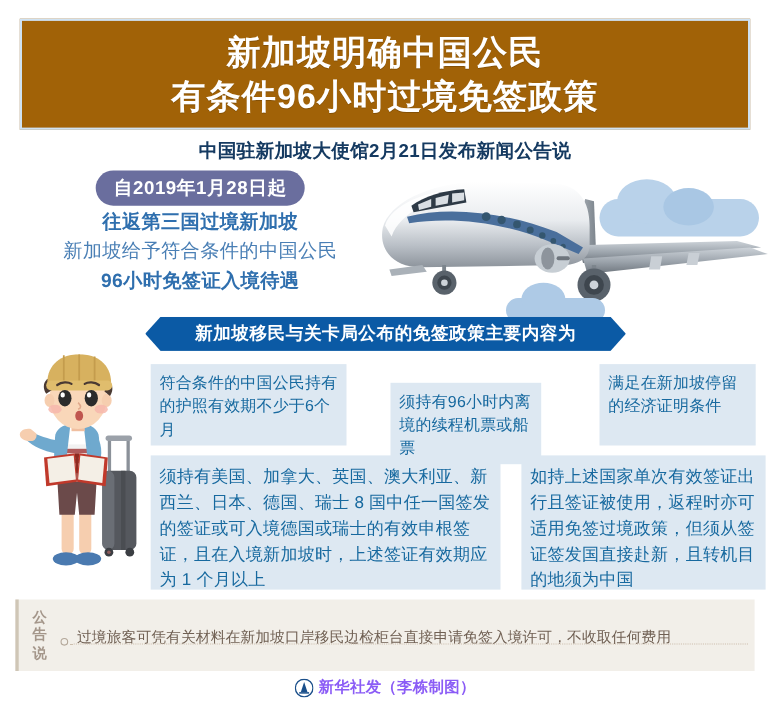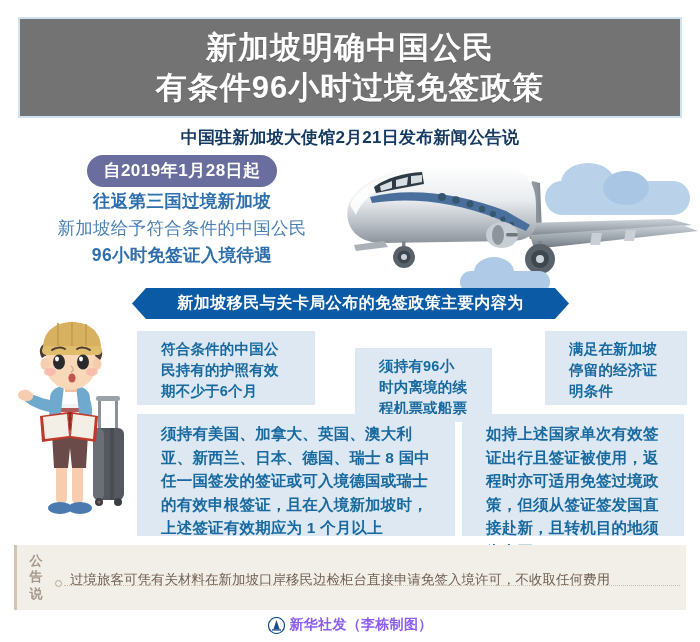--- a/index.html
+++ b/index.html
@@ -14,21 +14,21 @@
     position: relative;
     width: 700px; height: 642px;
     background: #ffffff;
   }
 
   
   .header {
     position: absolute;
     left: 18px; top: 17px;
     width: 664px; height: 101px;
-    background: #737373;
+    background: #a16207;
     border: 2px solid #cfe2f2;
     display: flex;
     flex-direction: column;
     align-items: center;
     justify-content: center;
     gap: 2px;
   }
   .header .hline {
     color: #ffffff;
     font-size: 31px;
@@ -131,33 +131,32 @@
     position: absolute;
     left: 14px; top: 322px;
     width: 124px; height: 215px;
   }
 
   
   .box {
     position: absolute;
     background: #dde8f2;
     color: #17699f;
-    padding: 8px 24px 9px;
+    padding: 8px 8px 9px;
     line-height: 1.44;
     letter-spacing: .2px;
-    font-weight: bold;
   }
   .box.r1 { font-size: 14.5px; }
   .box.r2 { font-size: 15.5px; line-height: 1.52; }
 
   #box-a { left: 137px; top: 331px; width: 178px; height: 74px; }
   #box-b { left: 355px; top: 331px; width: 137px; height: 74px; margin-top: 17px; }
   #box-c { left: 545px; top: 331px; width: 142px; height: 74px; }
   #box-d { left: 137px; top: 414px; width: 318px; height: 122px; }
-  #box-e { left: 462px; top: 414px; width: 222px; height: 122px; }
+  #box-e { left: 474px; top: 414px; width: 222px; height: 122px; }
 
   
   .notice {
     position: absolute;
     left: 14px; top: 545px;
     width: 672px; height: 65px;
     background: #f2efe9;
     border-left: 3px solid #cfc6b6;
     display: flex;
     align-items: stretch;

